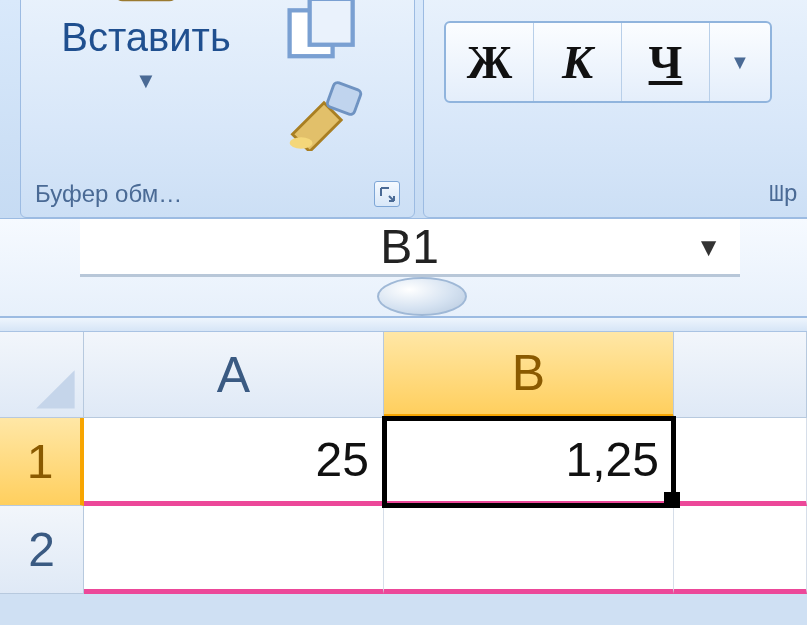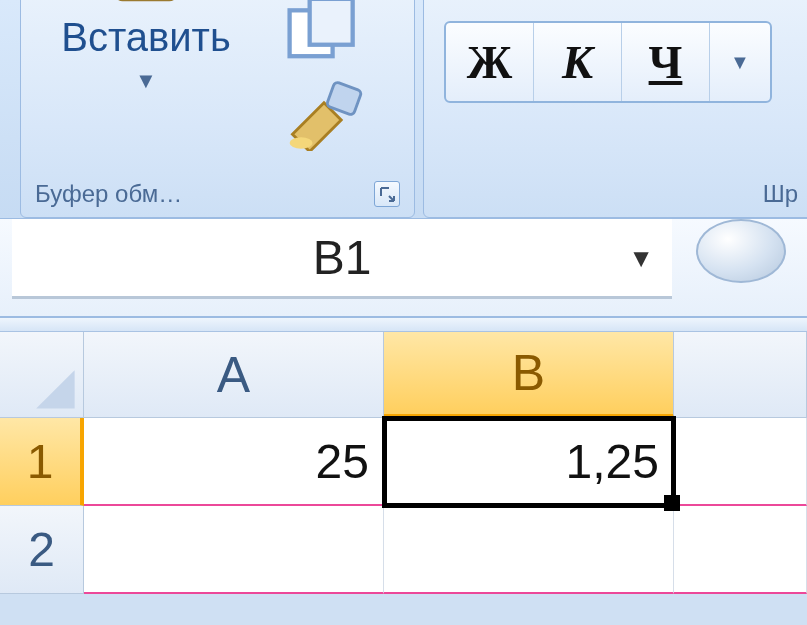--- a/index.html
+++ b/index.html
@@ -85,23 +85,24 @@
     .bold { font-weight: 900; }
     .italic { font-style: italic; font-weight:700; }
     .underline { text-decoration: underline; font-weight:700; }
     .mini-caret { font-size: 20px; color:#4a6a95; }
     
     .namebox-row {
       background: linear-gradient(#f6faff,#e7f0fb);
       border-top: 1px solid #9cbbe2;
       border-bottom: 2px solid #9cbbe2;
       height: 100px;
-      display:flex; align-items:flex-start;
+      display:flex; align-items:center;
       padding: 0 0 0 12px;
       position: relative;
+      flex-direction: column;
     }
     .namebox {
       background: #fff;
       border: none;
       height: 80px;
       width: 660px;
       display:flex; align-items:center; justify-content:center;
       font-size: 48px;
       color: #222;
       position: relative;
@@ -163,21 +164,21 @@
       border-right: 1px solid #b7c9de;
       border-bottom: 1px solid #b7c9de;
     }
     .row-h.sel {
       background: linear-gradient(#ffe7a6,#ffcf5e);
       color:#8a5a00;
       border-right: 4px solid #f7a500;
     }
     .cell {
       border-right: 1px solid #d6dee9;
-      border-bottom: 2px solid #ec4899;
+      border-bottom: 5px solid #ec4899;
       display:flex; align-items:center; justify-content:flex-end;
       font-size: 48px; color:#111;
       padding: 16px 14px;
       position: relative;
       background: #fff;
     }
     .cA { width:300px; }
     .cB { width:290px; }
     .cC { flex:1; }
     .active-cell {
@@ -239,21 +240,21 @@
 
   <div class="ribbon-group font-group">
     <div class="group-body">
       <div class="font-buttons">
         <div class="fmt-btn bold">Ж</div>
         <div class="fmt-btn italic">К</div>
         <div class="fmt-btn underline">Ч</div>
         <div class="fmt-btn mini-caret">▼</div>
       </div>
     </div>
-    <div class="group-footer" style="justify-content:flex-end;">
+    <div class="group-footer" style="justify-content:flex-end;font-family:Liberation Mono, monospace;">
       <span>Шр</span>
     </div>
   </div>
 </div>
 
 <div class="namebox-row">
   <div class="namebox">
     <span>B1</span>
     <span class="caret">▼</span>
   </div>

